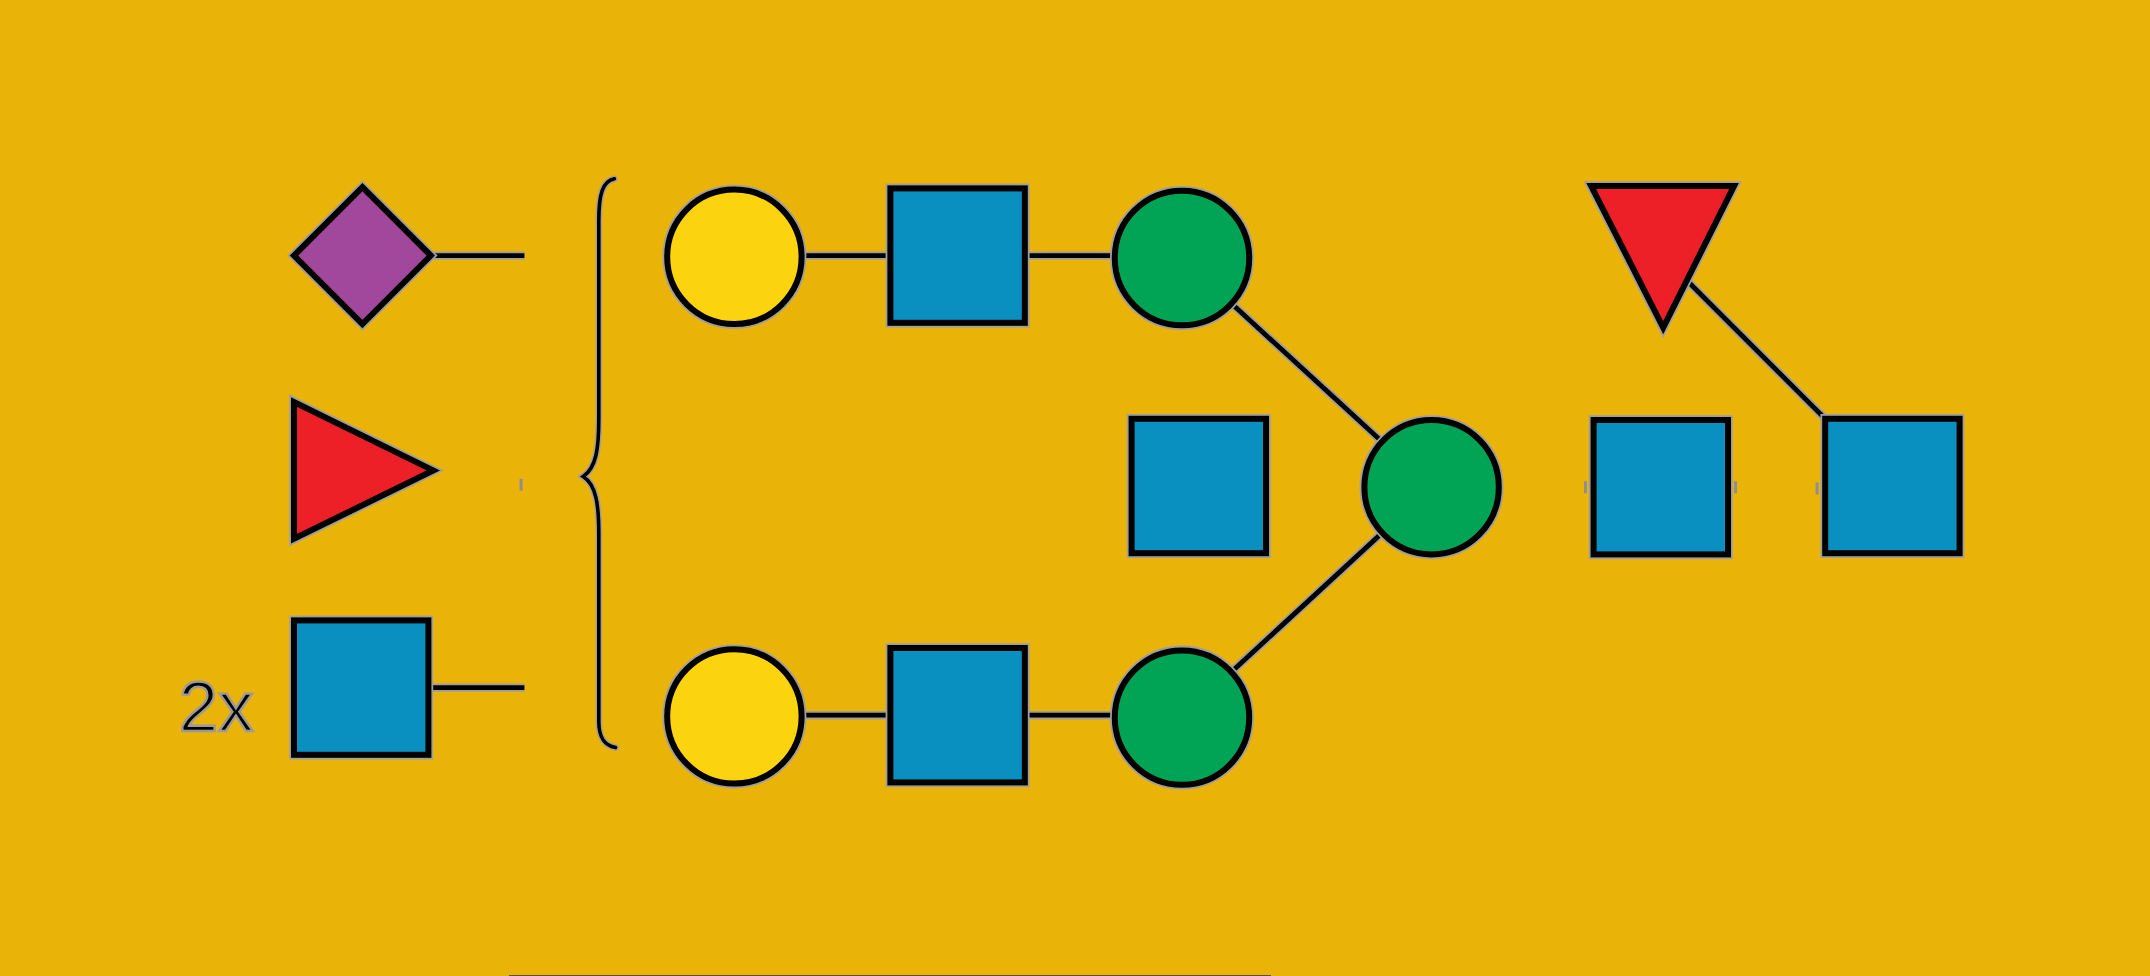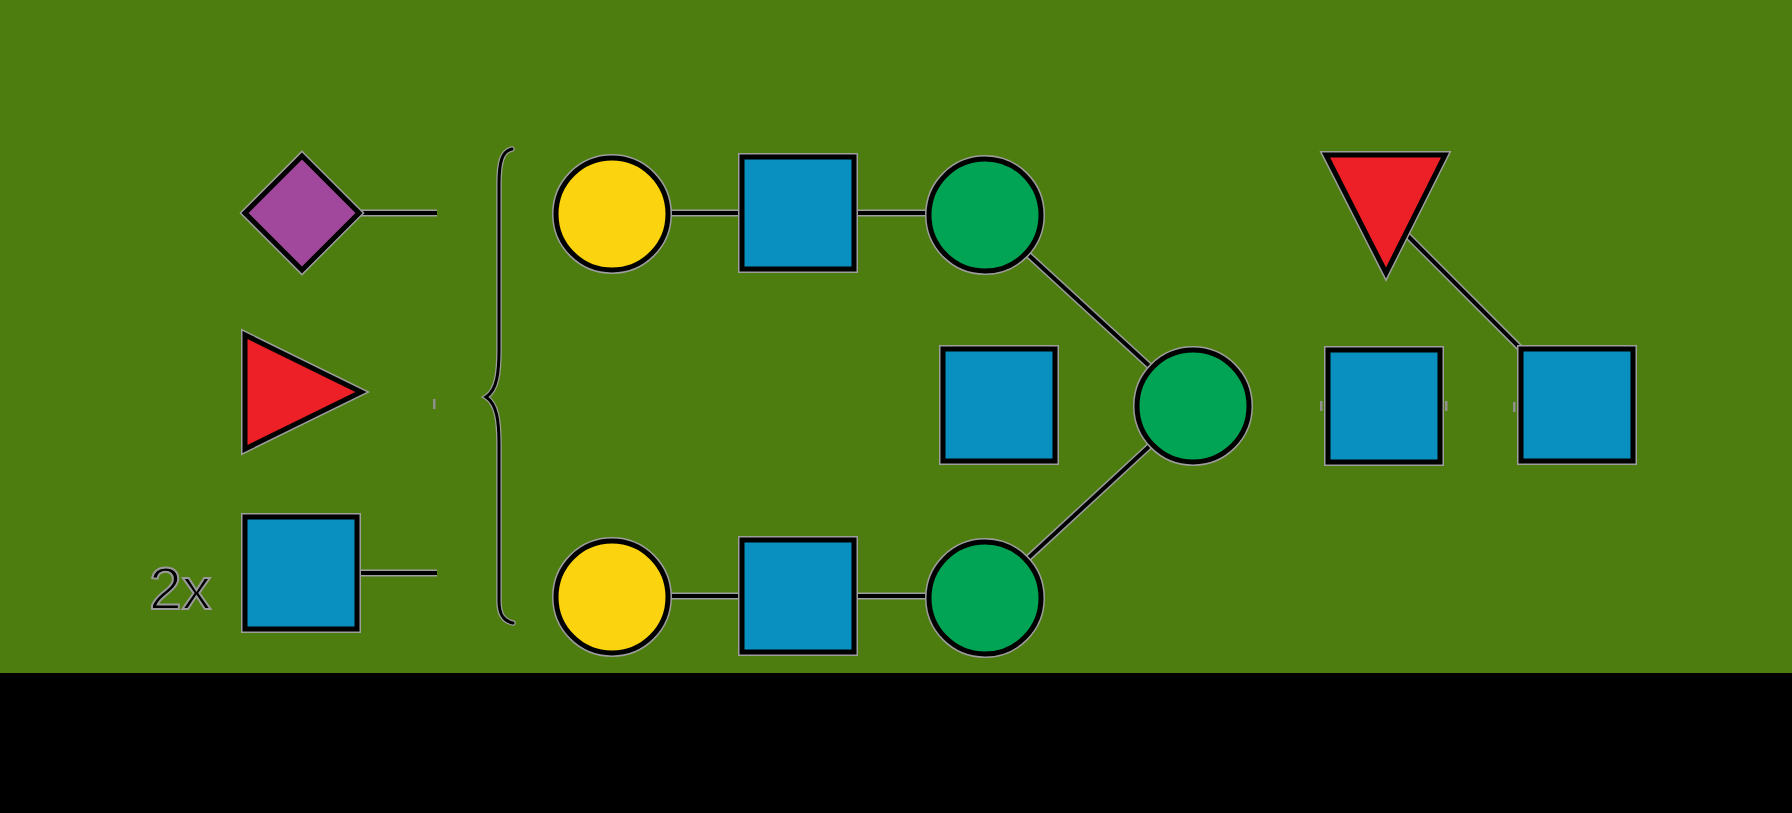--- a/index.html
+++ b/index.html
@@ -1,20 +1,20 @@
 <!DOCTYPE html>
 <html><head>
 <meta charset="utf-8">
 <style>
   html, body { margin: 0; padding: 0; background: #000; }
   .stage {
     position: relative;
     width: 1792px;
-    height: 673px;
-    background: #4d7c0f;
+    height: 813px;
+    background: #eab308;
     overflow: hidden;
     font-family: "Liberation Sans", sans-serif;
   }
   svg { display: block; }
   .halo   { fill: none; stroke: #9E9E9E; stroke-width: 8; }
   .blk    { stroke: #000000; stroke-width: 5; }
   .lnhalo { stroke: #9E9E9E; stroke-width: 7; fill: none; }
   .lncore { stroke: #000000; stroke-width: 4; fill: none; }
   .brhalo { stroke: #9E9E9E; stroke-width: 5.5; fill: none; stroke-linecap: round; }
   .brcore { stroke: #000000; stroke-width: 3;   fill: none; stroke-linecap: round; }

